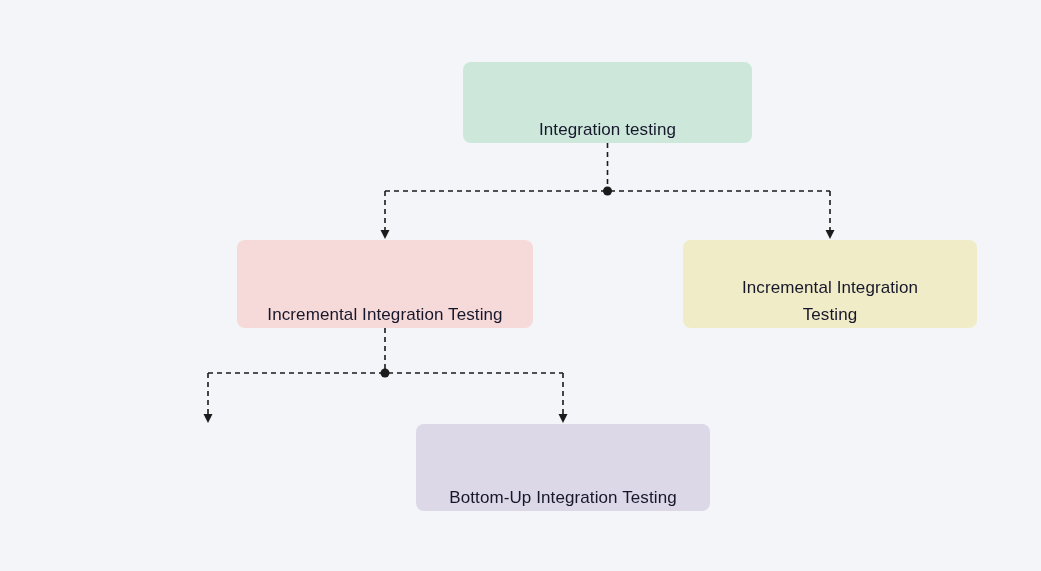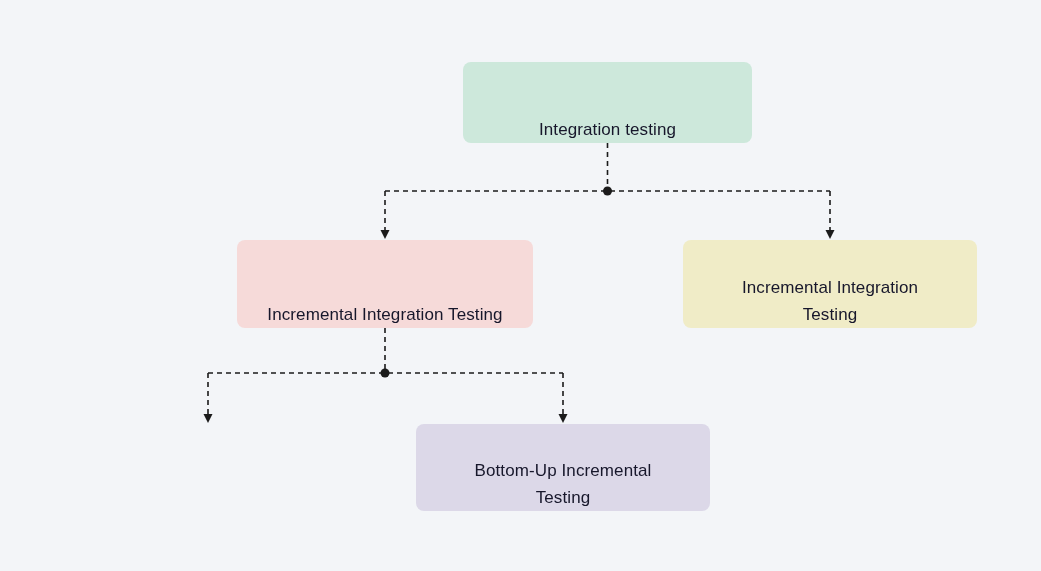--- a/index.html
+++ b/index.html
@@ -76,16 +76,16 @@
   <div class="node" style="left: 237px; top: 240px; width: 296px; height: 88px; background: rgb(246, 218, 217);">
     <span>Incremental Integration Testing</span>
   </div>
 
   <div class="node" style="left: 683px; top: 240px; width: 294px; height: 88px; background: rgb(240, 236, 199);">
     <span>Incremental Integration Testing</span>
   </div>
 
 
   <div class="node" style="left: 416px; top: 424px; width: 294px; height: 87px; background: rgb(220, 216, 232);">
-    <span>Bottom-Up Incremental Testing</span>
+    <span>Bottom-Up Integration Testing</span>
   </div>
 
 </div>
 
 </body></html>

